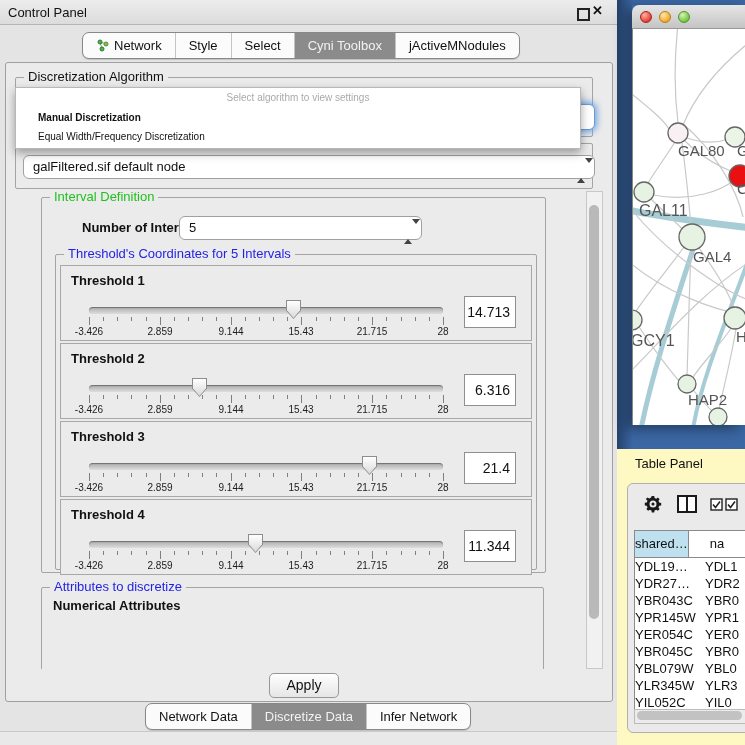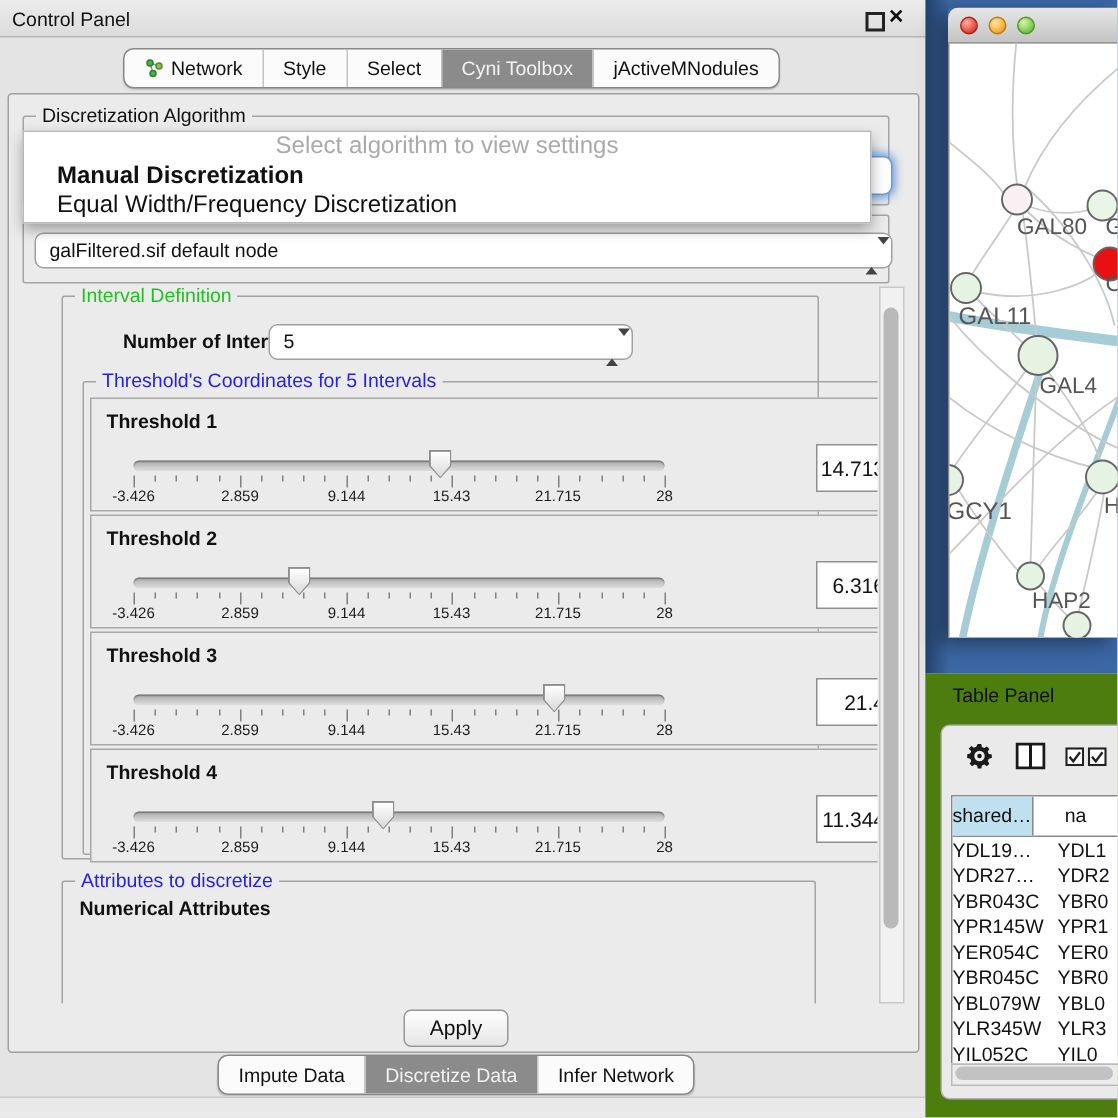--- a/index.html
+++ b/index.html
@@ -39,34 +39,34 @@
                border-top:5px solid #444;}
 
   #grp-algorithm{left:9px;top:14px;width:578px;height:60px;}
   #combo-algorithm{left:17px;top:41px;width:572px;height:26px;border:1px solid #6b9bd2;
                    box-shadow:0 0 6px 2px rgba(100,155,225,.9);}
   #grp-tabledata{left:9px;top:80px;width:578px;height:46px;}
   #combo-tabledata{left:17px;top:92px;width:572px;}
 
   
   #algo-popup{left:9px;top:24px;width:564px;height:60px;background:#fff;border:1px solid #b8b8b8;
-              box-shadow:0 4px 9px rgba(0,0,0,.35);z-index:30;font-size:16px;}
+              box-shadow:0 4px 9px rgba(0,0,0,.35);z-index:30;font-size:10px;}
   #algo-popup .ph{color:#aaa;text-align:center;line-height:20px;}
   #algo-popup .item{line-height:19px;padding-left:2px;margin-left:20px;}
   #algo-popup .item.bold{font-weight:bold;}
 
   
   #viewport{left:4px;top:128px;width:575px;height:478px;overflow:hidden;}
   #vscroll{left:580px;top:128px;width:17px;height:478px;background:#f1f1f1;border:1px solid #c8c8c8;box-sizing:border-box;}
   #vscroll .thumb{position:absolute;left:2px;top:13px;width:10px;height:414px;border-radius:6px;background:#b9b9b9;}
 
   #grp-interval{left:31px;top:6px;width:505px;height:376px;}
   #noi-label{position:absolute;left:40px;top:22px;font-weight:bold;font-size:13px;}
   #combo-noi{left:137px;top:18px;width:243px;}
-  #grp-thresholds{left:13px;top:56px;width:562px;height:316px;}
+  #grp-thresholds{left:13px;top:56px;width:482px;height:316px;}
   #t-rows{position:absolute;left:0;top:10px;width:100%;}
   .t-row{position:relative;height:74px;margin:0 4px 2px 4px;border:1px solid #a8a8a8;background:#ebebeb;}
   .t-label{position:absolute;left:10px;top:7px;font-weight:bold;font-size:13px;}
   .t-track{position:absolute;left:28px;top:41px;width:354px;height:7px;border-radius:4px;
            background:linear-gradient(#a9a9a9,#dedede);box-shadow:inset 0 1px 1px rgba(0,0,0,.35);}
   .t-thumb{position:absolute;top:34px;width:15px;height:19px;
            clip-path:polygon(0 0,100% 0,100% 55%,50% 100%,0 55%);background:#8d8d8d;}
   .t-thumb::after{content:"";position:absolute;inset:1px;
            clip-path:polygon(0 0,100% 0,100% 55%,50% 100%,0 55%);background:linear-gradient(#ffffff,#d9d9d9);}
   .t-ticks{position:absolute;left:28px;top:51px;width:354px;height:10px;}
@@ -96,21 +96,21 @@
   #net-window{left:632px;top:5px;width:113px;height:420px;box-shadow:-6px 4px 12px rgba(0,0,0,.4);}
   #net-titlebar{left:0;top:0;width:113px;height:24px;background:linear-gradient(#e6e6e6,#c4c4c4);
                 border-radius:7px 0 0 0;border-bottom:1px solid #979797;box-sizing:border-box;}
   .light{position:absolute;top:6px;width:12px;height:12px;border-radius:50%;box-sizing:border-box;}
   #light-red{left:8px;background:radial-gradient(circle at 35% 30%,#ffb0a4,#e2392c 75%);border:1px solid #a82317;}
   #light-yellow{left:27px;background:radial-gradient(circle at 35% 30%,#ffe9a8,#f2a426 75%);border:1px solid #bb7c11;}
   #light-green{left:46px;background:radial-gradient(circle at 35% 30%,#d6f4b0,#6cc33c 75%);border:1px solid #549428;}
   #net-canvas{left:0;top:24px;width:113px;height:396px;background:#fff;border-left:1px solid #888;box-sizing:border-box;}
 
   
-  #table-section{left:617px;top:449px;width:128px;height:296px;background:#4d7c0f;}
+  #table-section{left:617px;top:449px;width:128px;height:296px;background:#fef9c3;}
   #tp-header{position:absolute;left:0;top:0;width:128px;height:30px;line-height:30px;padding-left:18px;
              font-size:13px;box-sizing:border-box;}
   #tp-panel{position:absolute;left:10px;top:34px;width:125px;height:250px;background:#eaeaea;
             border:1px solid #b0b0b0;border-radius:6px 0 0 6px;box-sizing:border-box;}
   .tp-icon{position:absolute;top:11px;}
   #tp-table{position:absolute;left:6px;top:46px;width:125px;height:178px;background:#fff;
             border:1px solid #8a8a8a;overflow:hidden;}
   #tp-thead{display:flex;height:26px;border-bottom:1px solid #8a8a8a;font-size:13px;}
   #tp-thead .c1{width:66px;background:#bfe0ef;border-right:1px solid #8a8a8a;text-align:center;line-height:26px;}
   #tp-thead .c2{width:80px;line-height:26px;padding-left:21px;}
@@ -374,21 +374,21 @@
 
     <div class="abs" id="vscroll">
       <div class="thumb"></div>
     </div>
 
     <div class="abs" id="apply-btn">Apply</div>
   </div>
 
   <div class="abs tabstrip" id="bottom-tabs">
       <div class="tab">
-        <span>Impute Data</span>
+        <span>Network Data</span>
       </div>
       <div class="tab selected">
         <span>Discretize Data</span>
       </div>
       <div class="tab">
         <span>Infer Network</span>
       </div>
     </div>
   <div class="abs" id="bottom-band"></div>
 </div>

